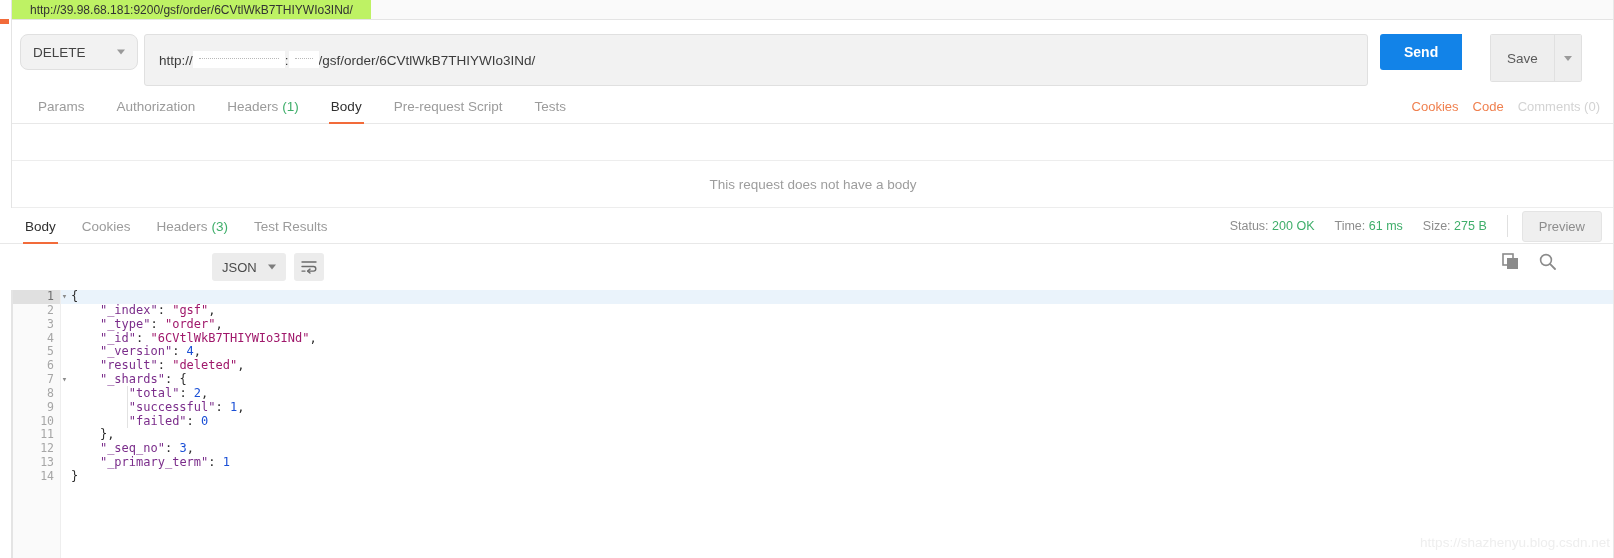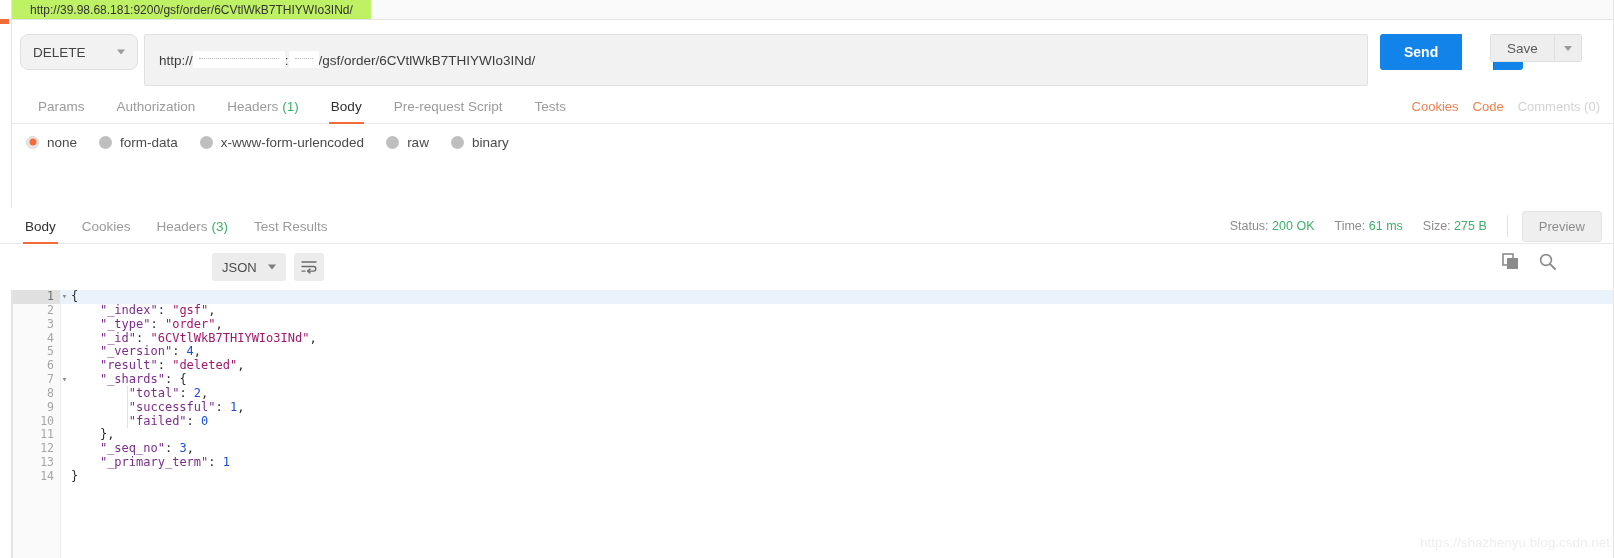--- a/index.html
+++ b/index.html
@@ -133,21 +133,21 @@
   }
   .btn-send-caret i {
     width: 0; height: 0;
     border-left: 5px solid transparent;
     border-right: 5px solid transparent;
     border-top: 5.5px solid #ffffff;
     display: block;
   }
   .btn-save {
     position: absolute; left: 1478px; top: 14px;
-    height: 28px;
+    height: 48px;
     display: flex; align-items: stretch;
     border-radius: 3px;
     overflow: hidden;
     cursor: pointer;
   }
   .btn-save-main {
     background: #eeeeee;
     border: 1px solid #e0e0e0;
     border-right: none;
     color: #5a5a5a;
@@ -524,43 +524,22 @@
           <span>Tests</span>
         </div>
       </div>
     <div class="req-tabs-right" id="req-tabs-right">
         <span class="link-orange">Cookies</span>
         <span class="link-orange">Code</span>
         <span class="link-muted">Comments (0)</span>
       </div>
   </div>
 
-  <div class="body-radios" id="body-radios">
-      <div class="radio-item selected">
-        <span class="radio-dot"></span>
-        <span>none</span>
-      </div>
-      <div class="radio-item">
-        <span class="radio-dot"></span>
-        <span>form-data</span>
-      </div>
-      <div class="radio-item">
-        <span class="radio-dot"></span>
-        <span>x-www-form-urlencoded</span>
-      </div>
-      <div class="radio-item">
-        <span class="radio-dot"></span>
-        <span>raw</span>
-      </div>
-      <div class="radio-item">
-        <span class="radio-dot"></span>
-        <span>binary</span>
-      </div>
-    </div>
-
+
+  <div class="body-empty">This request does not have a body</div>
 
   <div class="resp-tabs">
     <div class="resp-tabs-inner" id="resp-tabs-inner">
         <div class="resp-tab active">
           <span>Body</span>
         </div>
         <div class="resp-tab">
           <span>Cookies</span>
         </div>
         <div class="resp-tab">

